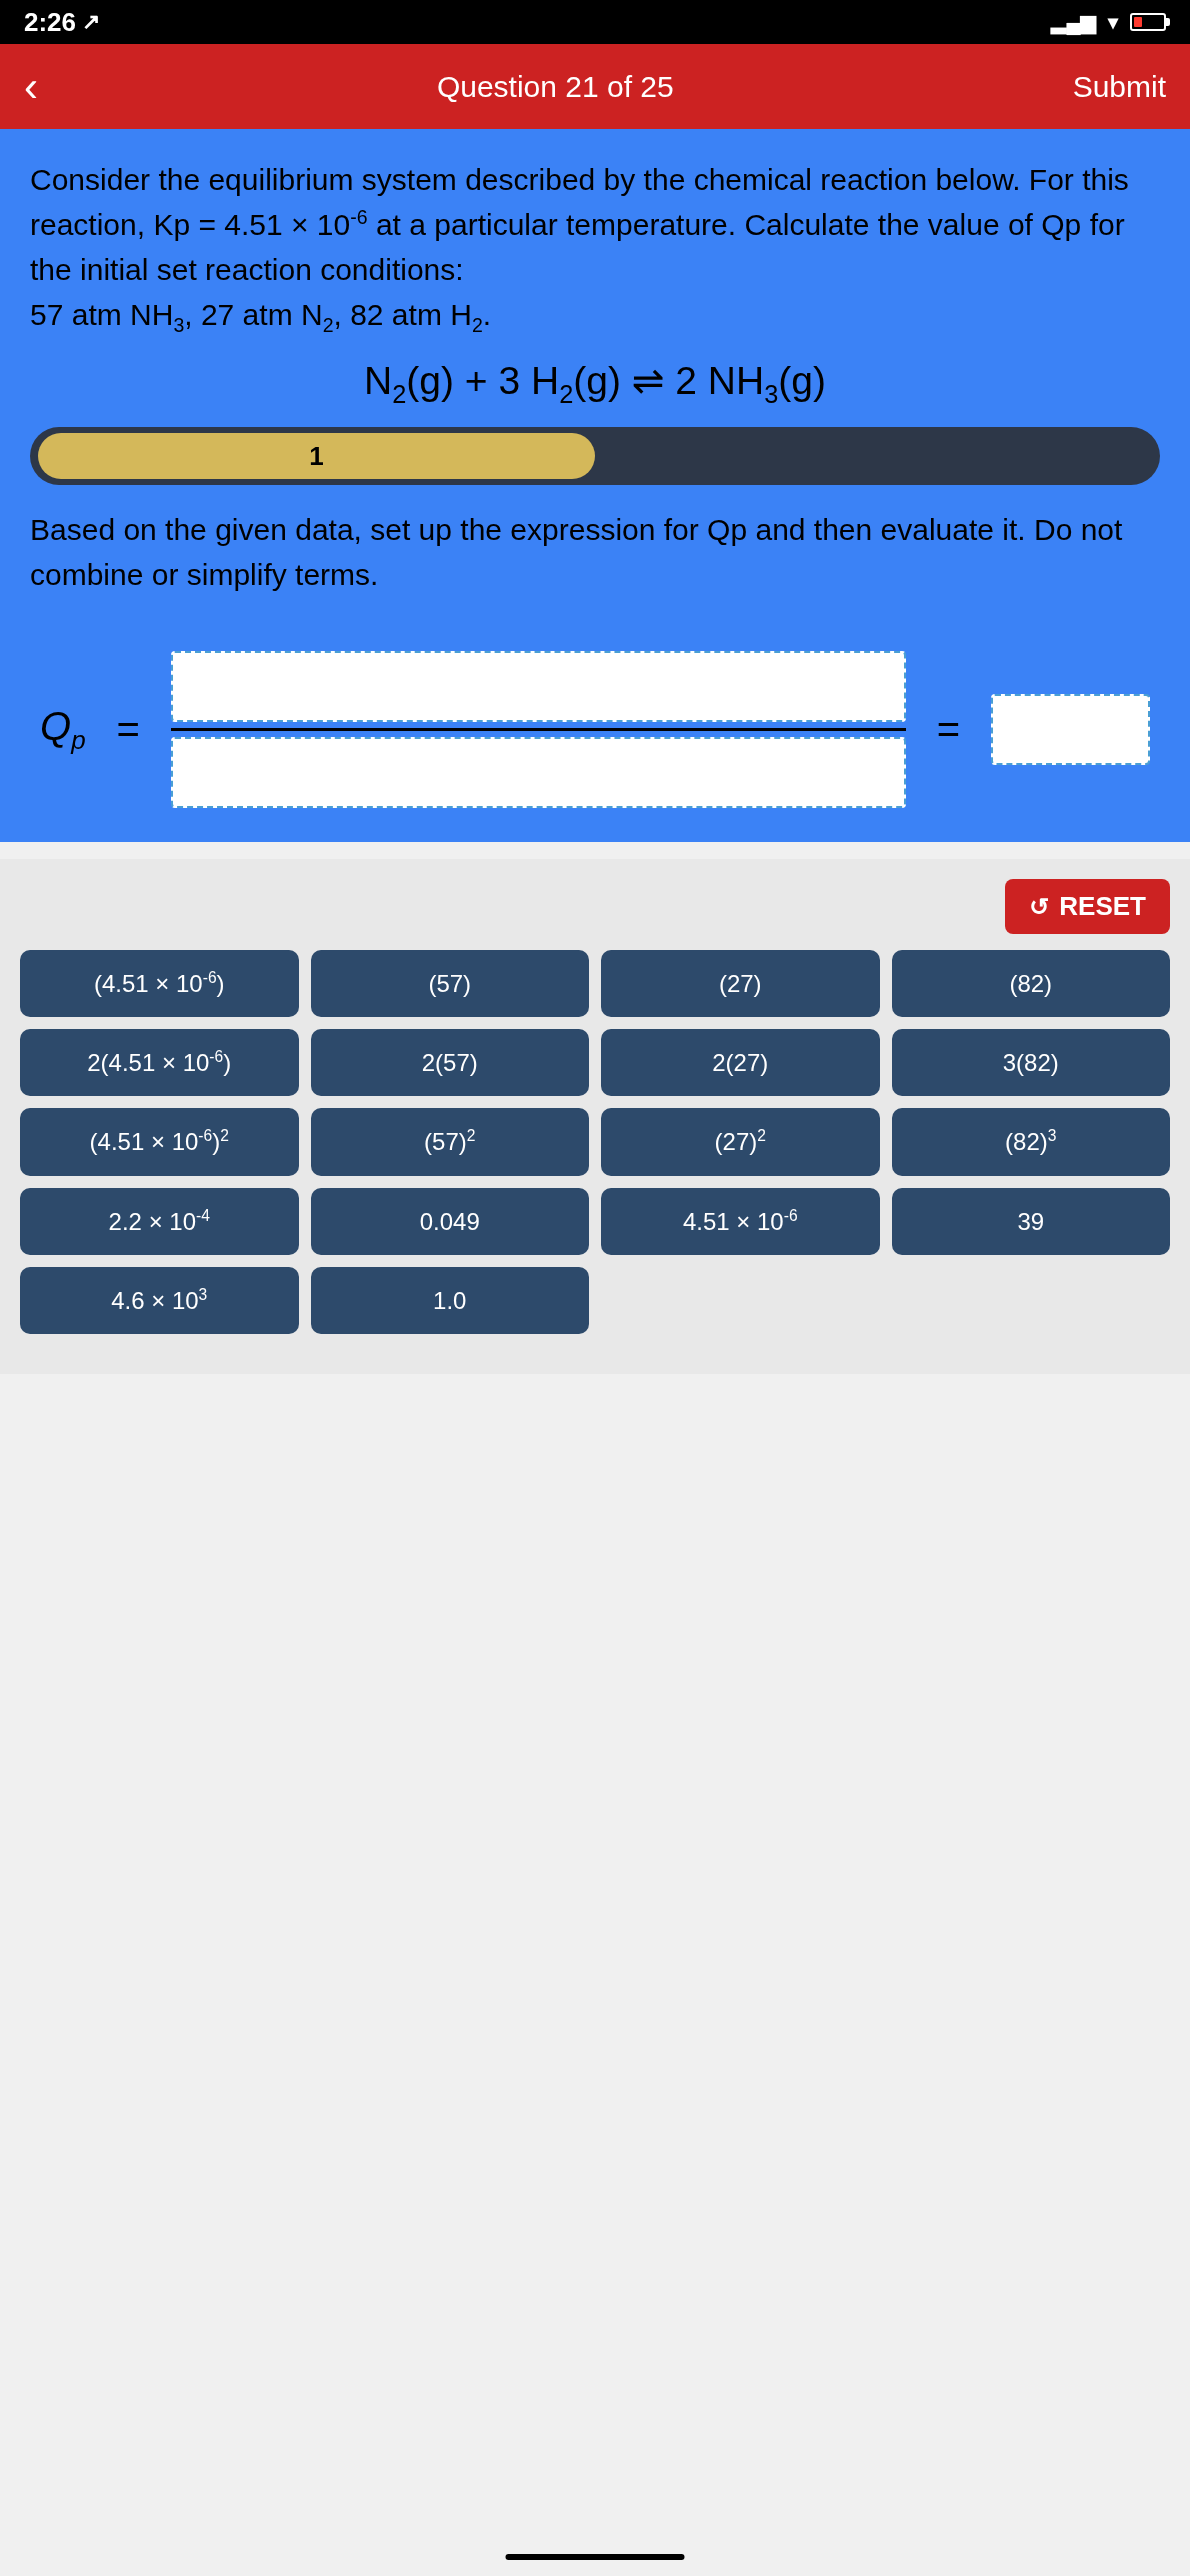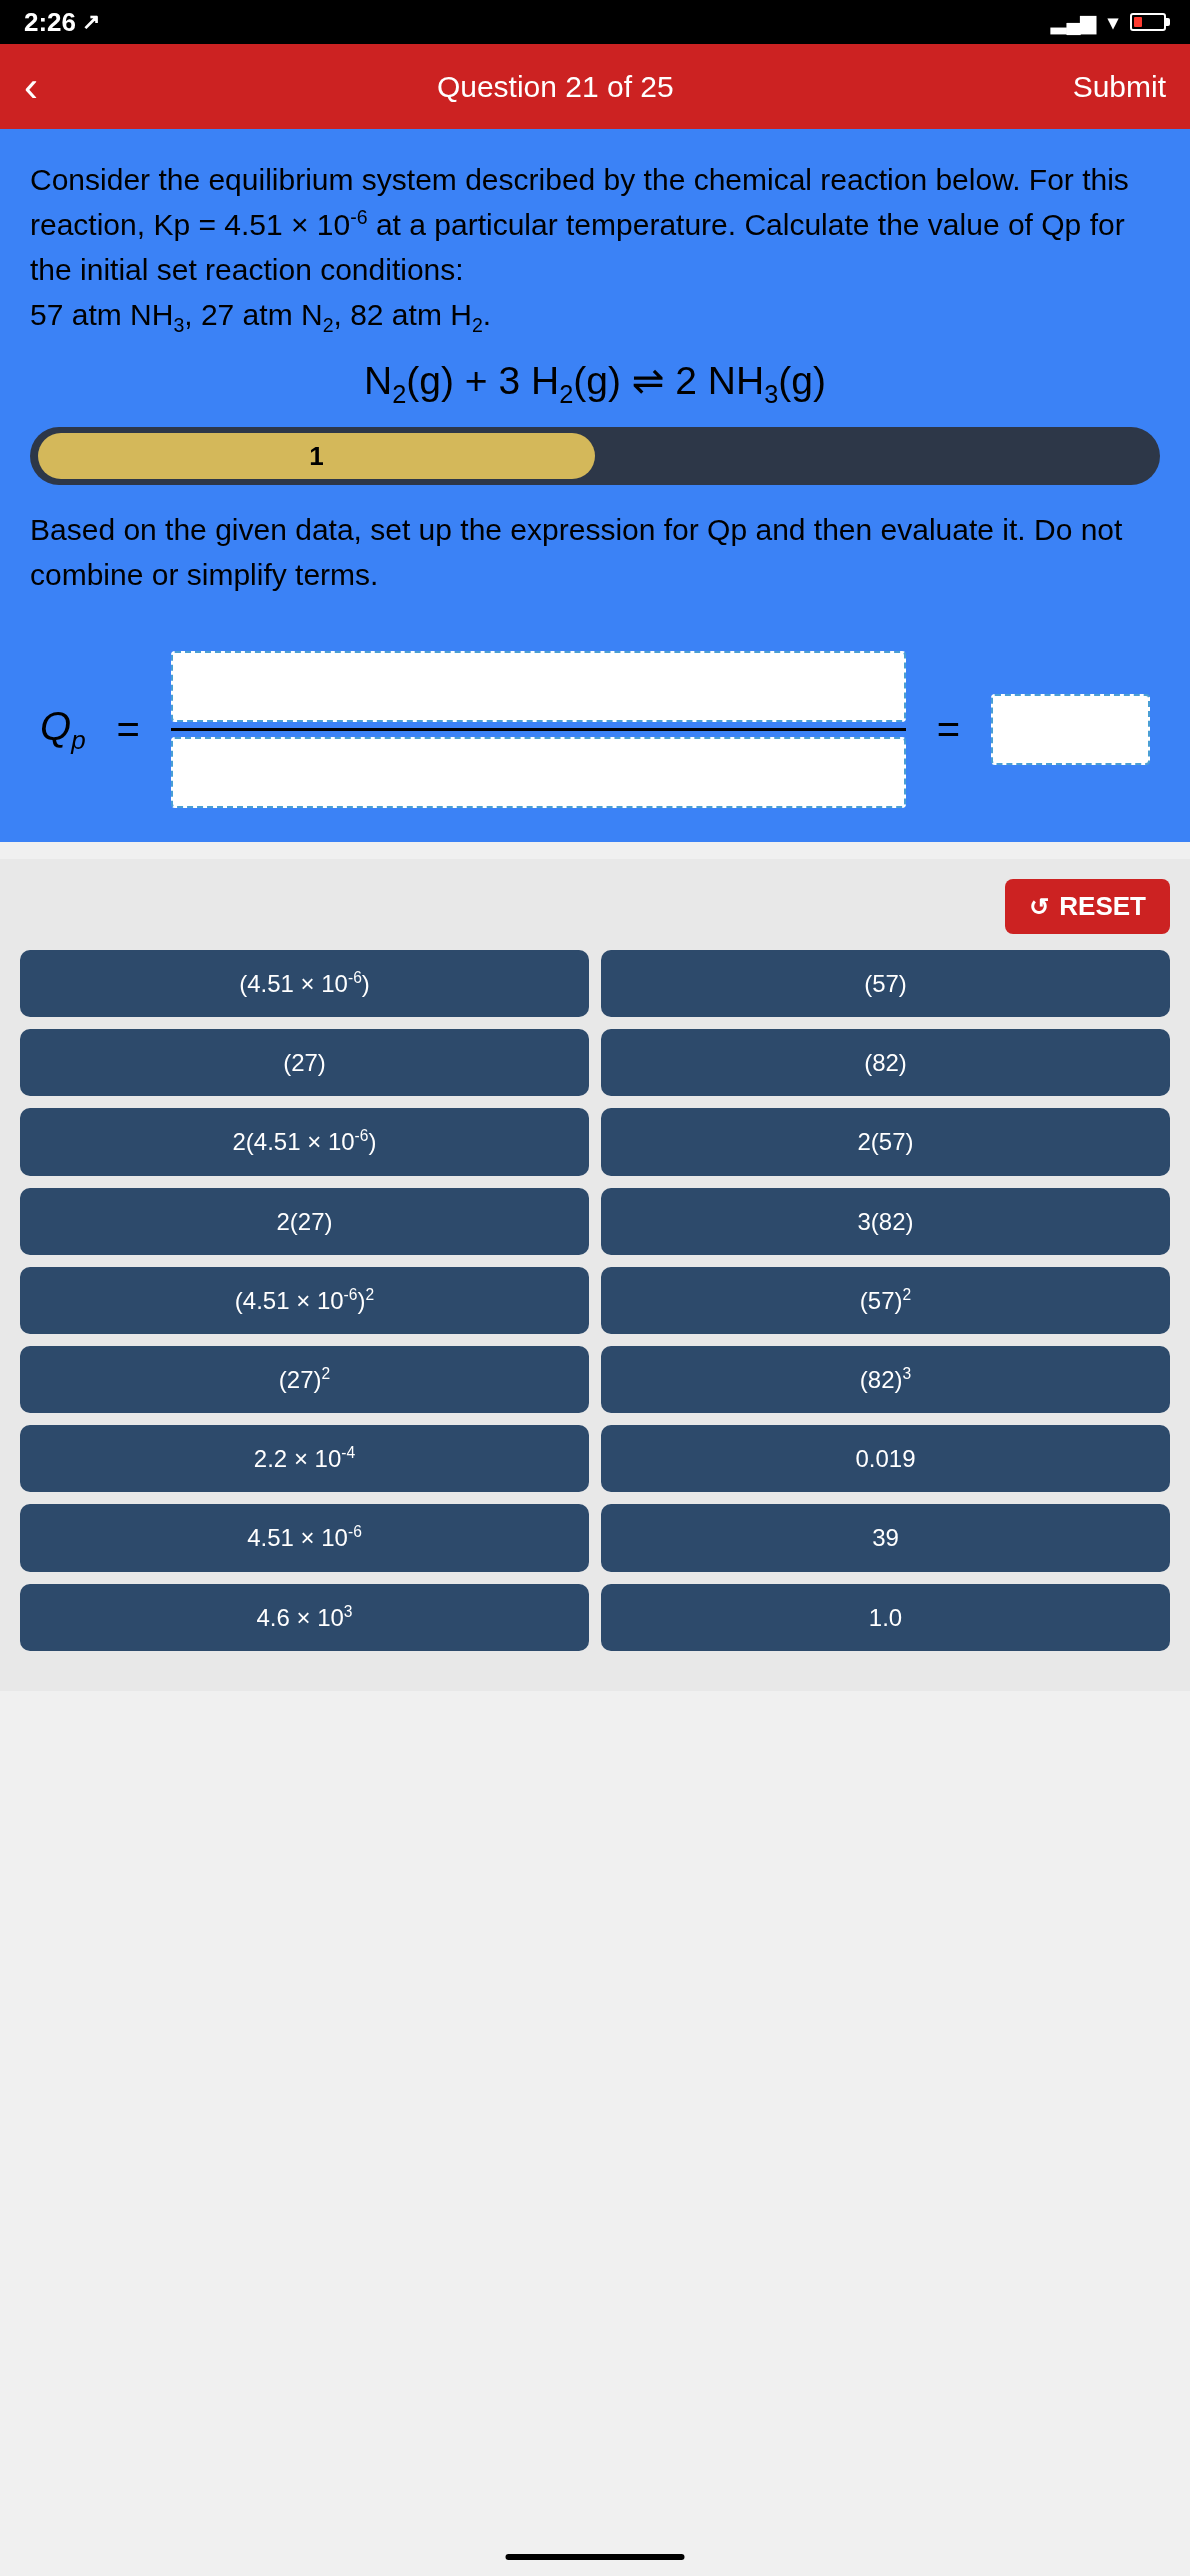--- a/index.html
+++ b/index.html
@@ -210,21 +210,21 @@
       align-items: center;
       gap: 10px;
     }
 
     .reset-icon {
       font-size: 24px;
     }
 
     .tiles-grid {
       display: grid;
-      grid-template-columns: repeat(2, 1fr);
+      grid-template-columns: repeat(4, 1fr);
       gap: 12px;
     }
 
     .tile {
       background: #2d4a6b;
       color: #fff;
       border: none;
       border-radius: 10px;
       padding: 18px 10px;
       font-size: 24px;
@@ -353,21 +353,21 @@
       (27)<sup>2</sup>
     </button>
     <button class="tile">
       (82)<sup>3</sup>
     </button>
 
     <button class="tile">
       2.2 × 10<sup>-4</sup>
     </button>
     <button class="tile">
-      0.019
+      0.049
     </button>
     <button class="tile">
       4.51 × 10<sup>-6</sup>
     </button>
     <button class="tile">
       39
     </button>
 
     <button class="tile">
       4.6 × 10<sup>3</sup>

